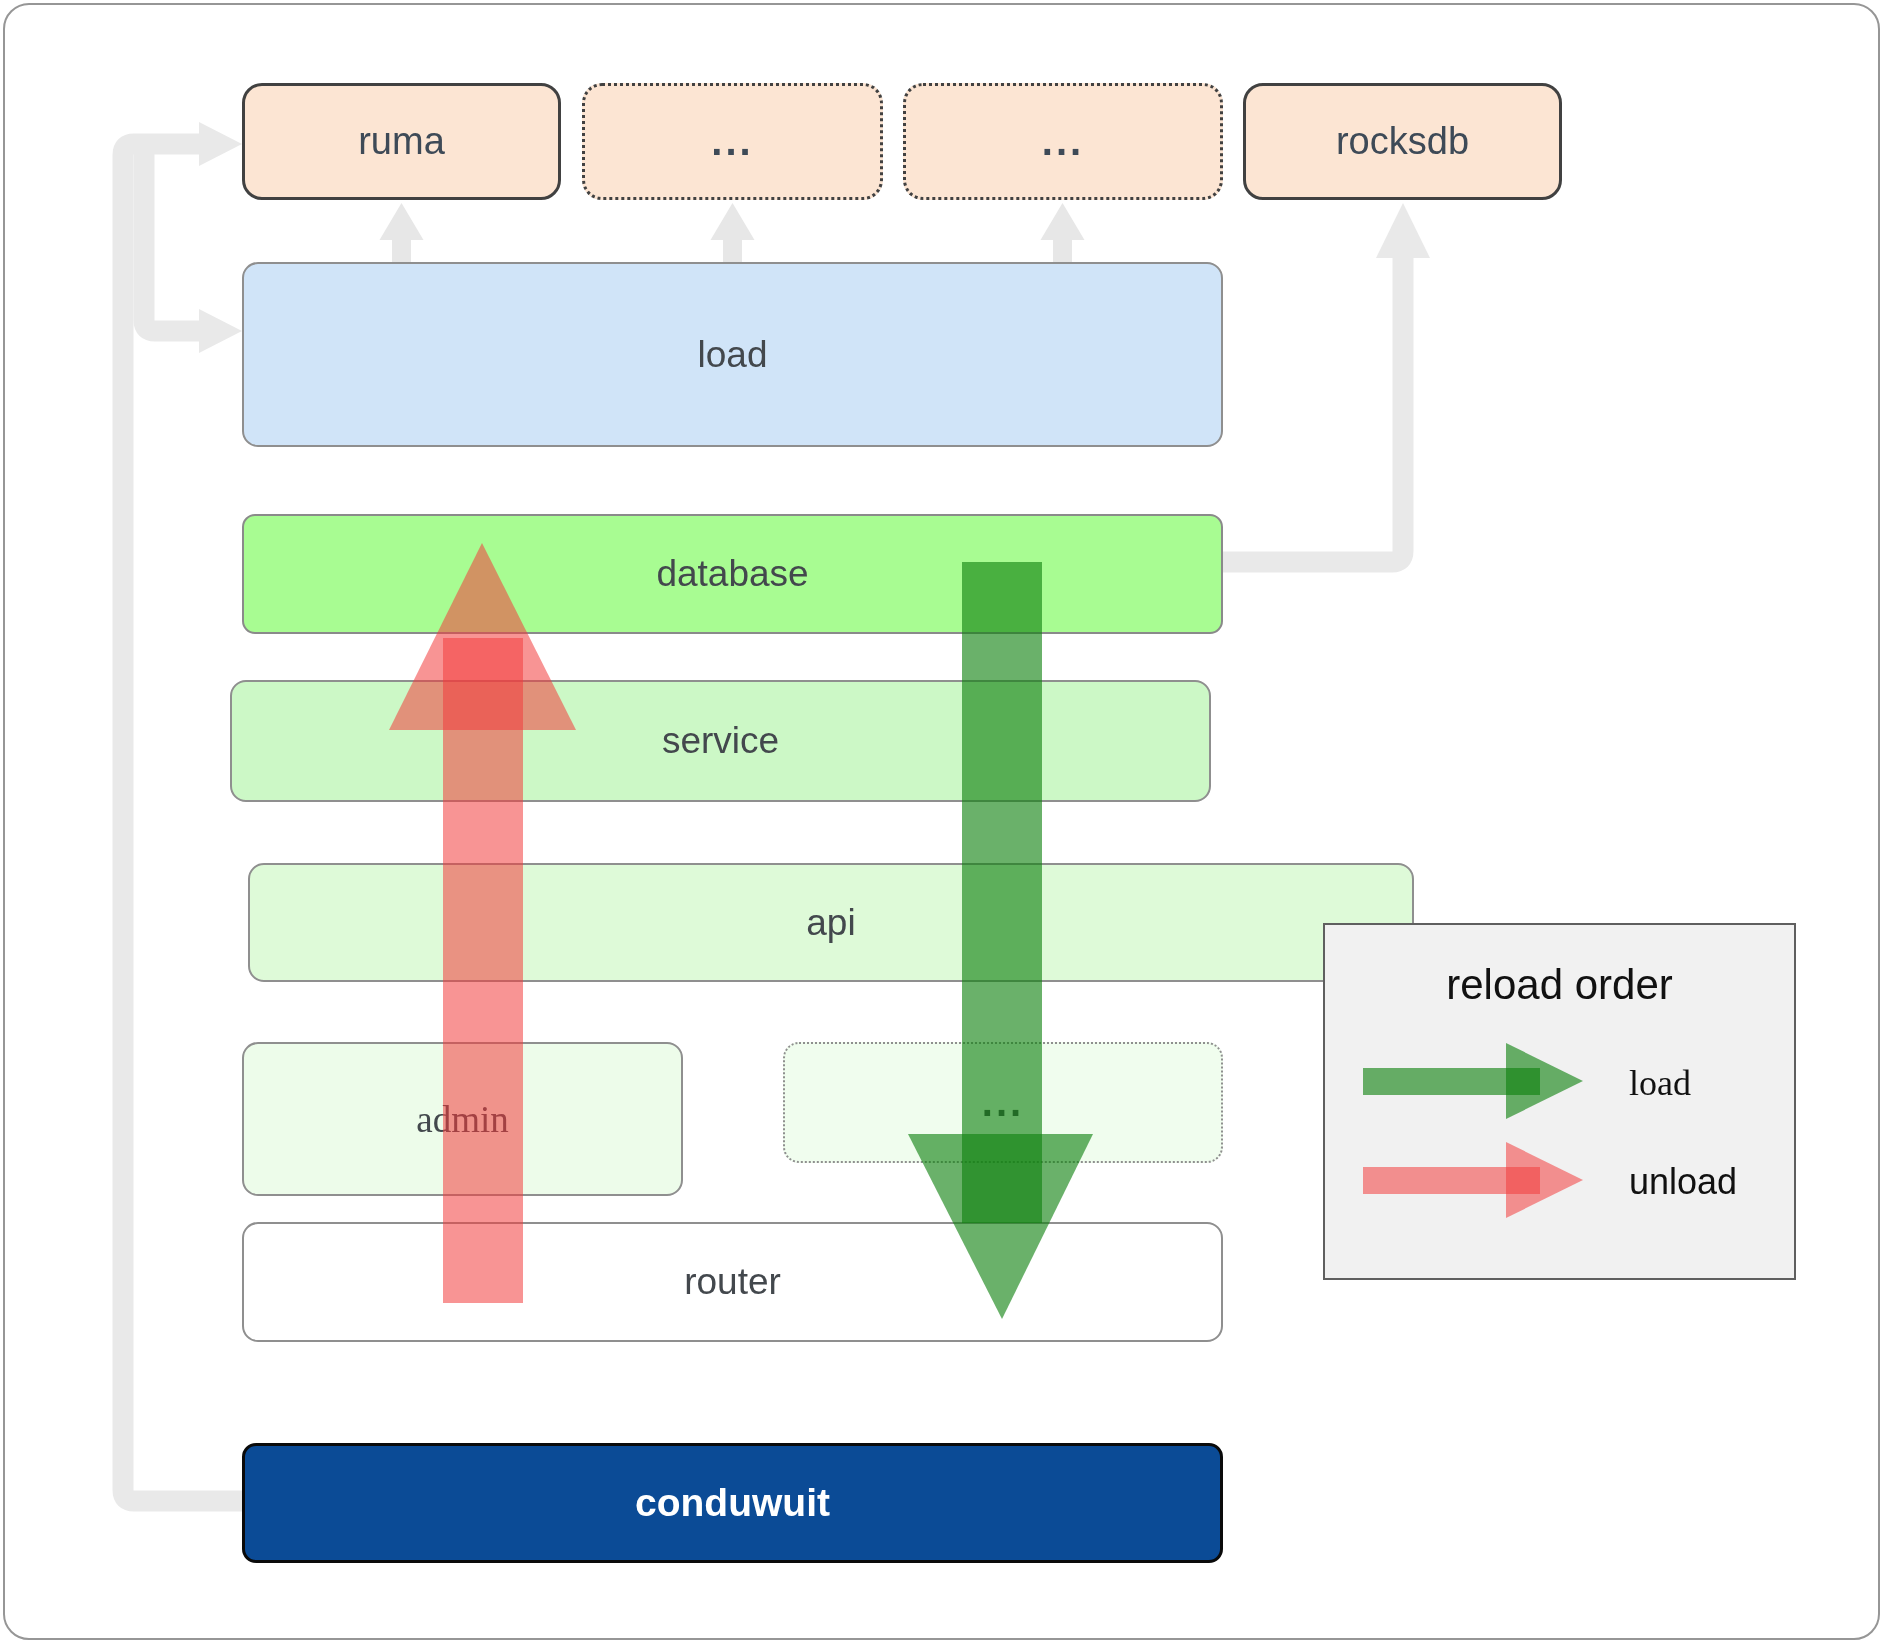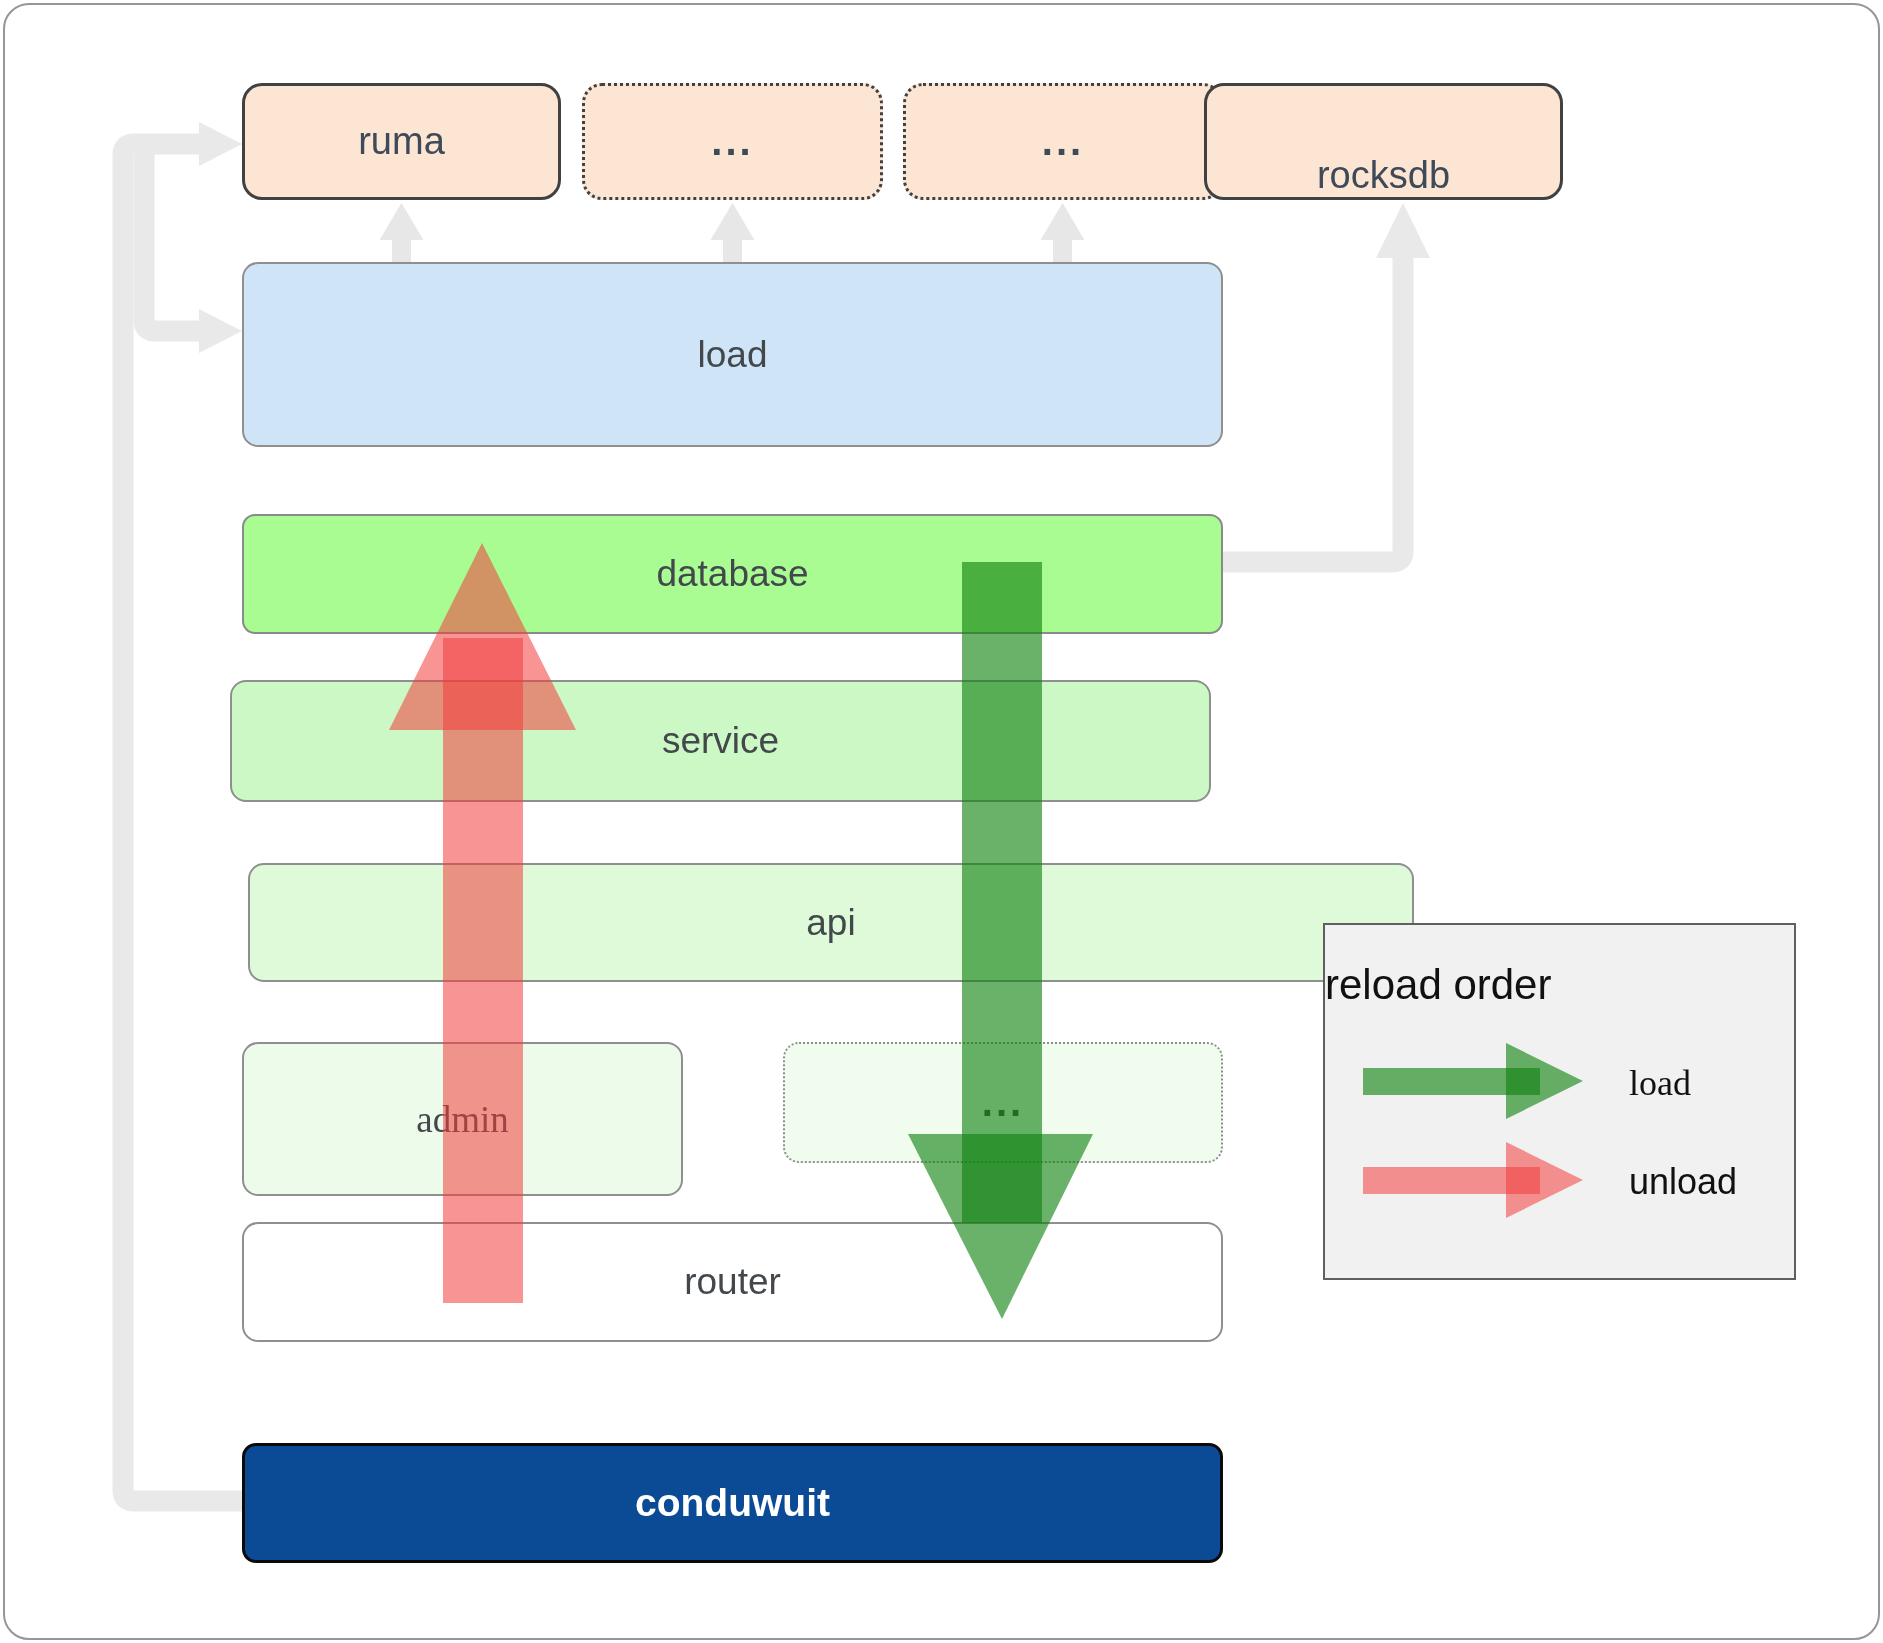--- a/index.html
+++ b/index.html
@@ -33,39 +33,39 @@
   }
   .top-box{
     background:var(--peach-fill);border:3px solid var(--peach-border);
     border-radius:20px;font-size:38px;color:var(--top-label);
   }
   .top-box.dotted{border-style:dotted;}
   .dots{font-weight:700;font-size:40px;letter-spacing:3px;}
   .b-ruma{left:242px;top:83px;width:319px;height:117px;}
   .b-dots1{left:582px;top:83px;width:301px;height:117px;}
   .b-dots2{left:903px;top:83px;width:320px;height:117px;}
-  .b-rocksdb{left:1204px;top:83px;width:359px;height:117px;align-items:flex-end;}
+  .b-rocksdb{left:1243px;top:83px;width:319px;height:117px;}
   .b-core{left:242px;top:262px;width:981px;height:185px;background:var(--core-fill);}
   .b-database{left:242px;top:514px;width:981px;height:120px;background:var(--database-fill);border-color:#8a8a8a;border-radius:13px;}
   .b-service{left:230px;top:680px;width:981px;height:122px;background:var(--service-fill);}
   .b-api{left:248px;top:863px;width:1166px;height:119px;background:var(--api-fill);}
   .b-admin{left:242px;top:1042px;width:441px;height:154px;background:var(--admin-fill);font-family:Liberation Serif, serif;}
   .b-dotsmid{left:783px;top:1042px;width:440px;height:121px;background:var(--dotted-fill);border-style:dotted;}
   .b-router{left:242px;top:1222px;width:981px;height:120px;background:var(--router-fill);}
   .b-conduwuit{
     left:242px;top:1443px;width:981px;height:120px;background:var(--conduwuit-fill);
     border:3px solid var(--conduwuit-border);border-radius:14px;
     color:#ffffff;font-weight:600;font-size:39px;
   }
   .legend{
     position:absolute;left:1323px;top:923px;width:473px;height:357px;
     background:var(--legend-bg);border:2px solid var(--legend-border);z-index:2;
   }
   .legend-title{
-    padding-top:36px;text-align:left;font-size:42px;color:#111111;
+    padding-top:36px;text-align:center;font-size:42px;color:#111111;
   }
   .legend-label{
     position:absolute;left:304px;font-size:36px;line-height:44px;color:#111111;
   }
   .legend-label.load{top:136px;font-family:Liberation Serif, serif;}
   .legend-label.unload{top:235px;}
 </style>
 </head>
 <body>
 

